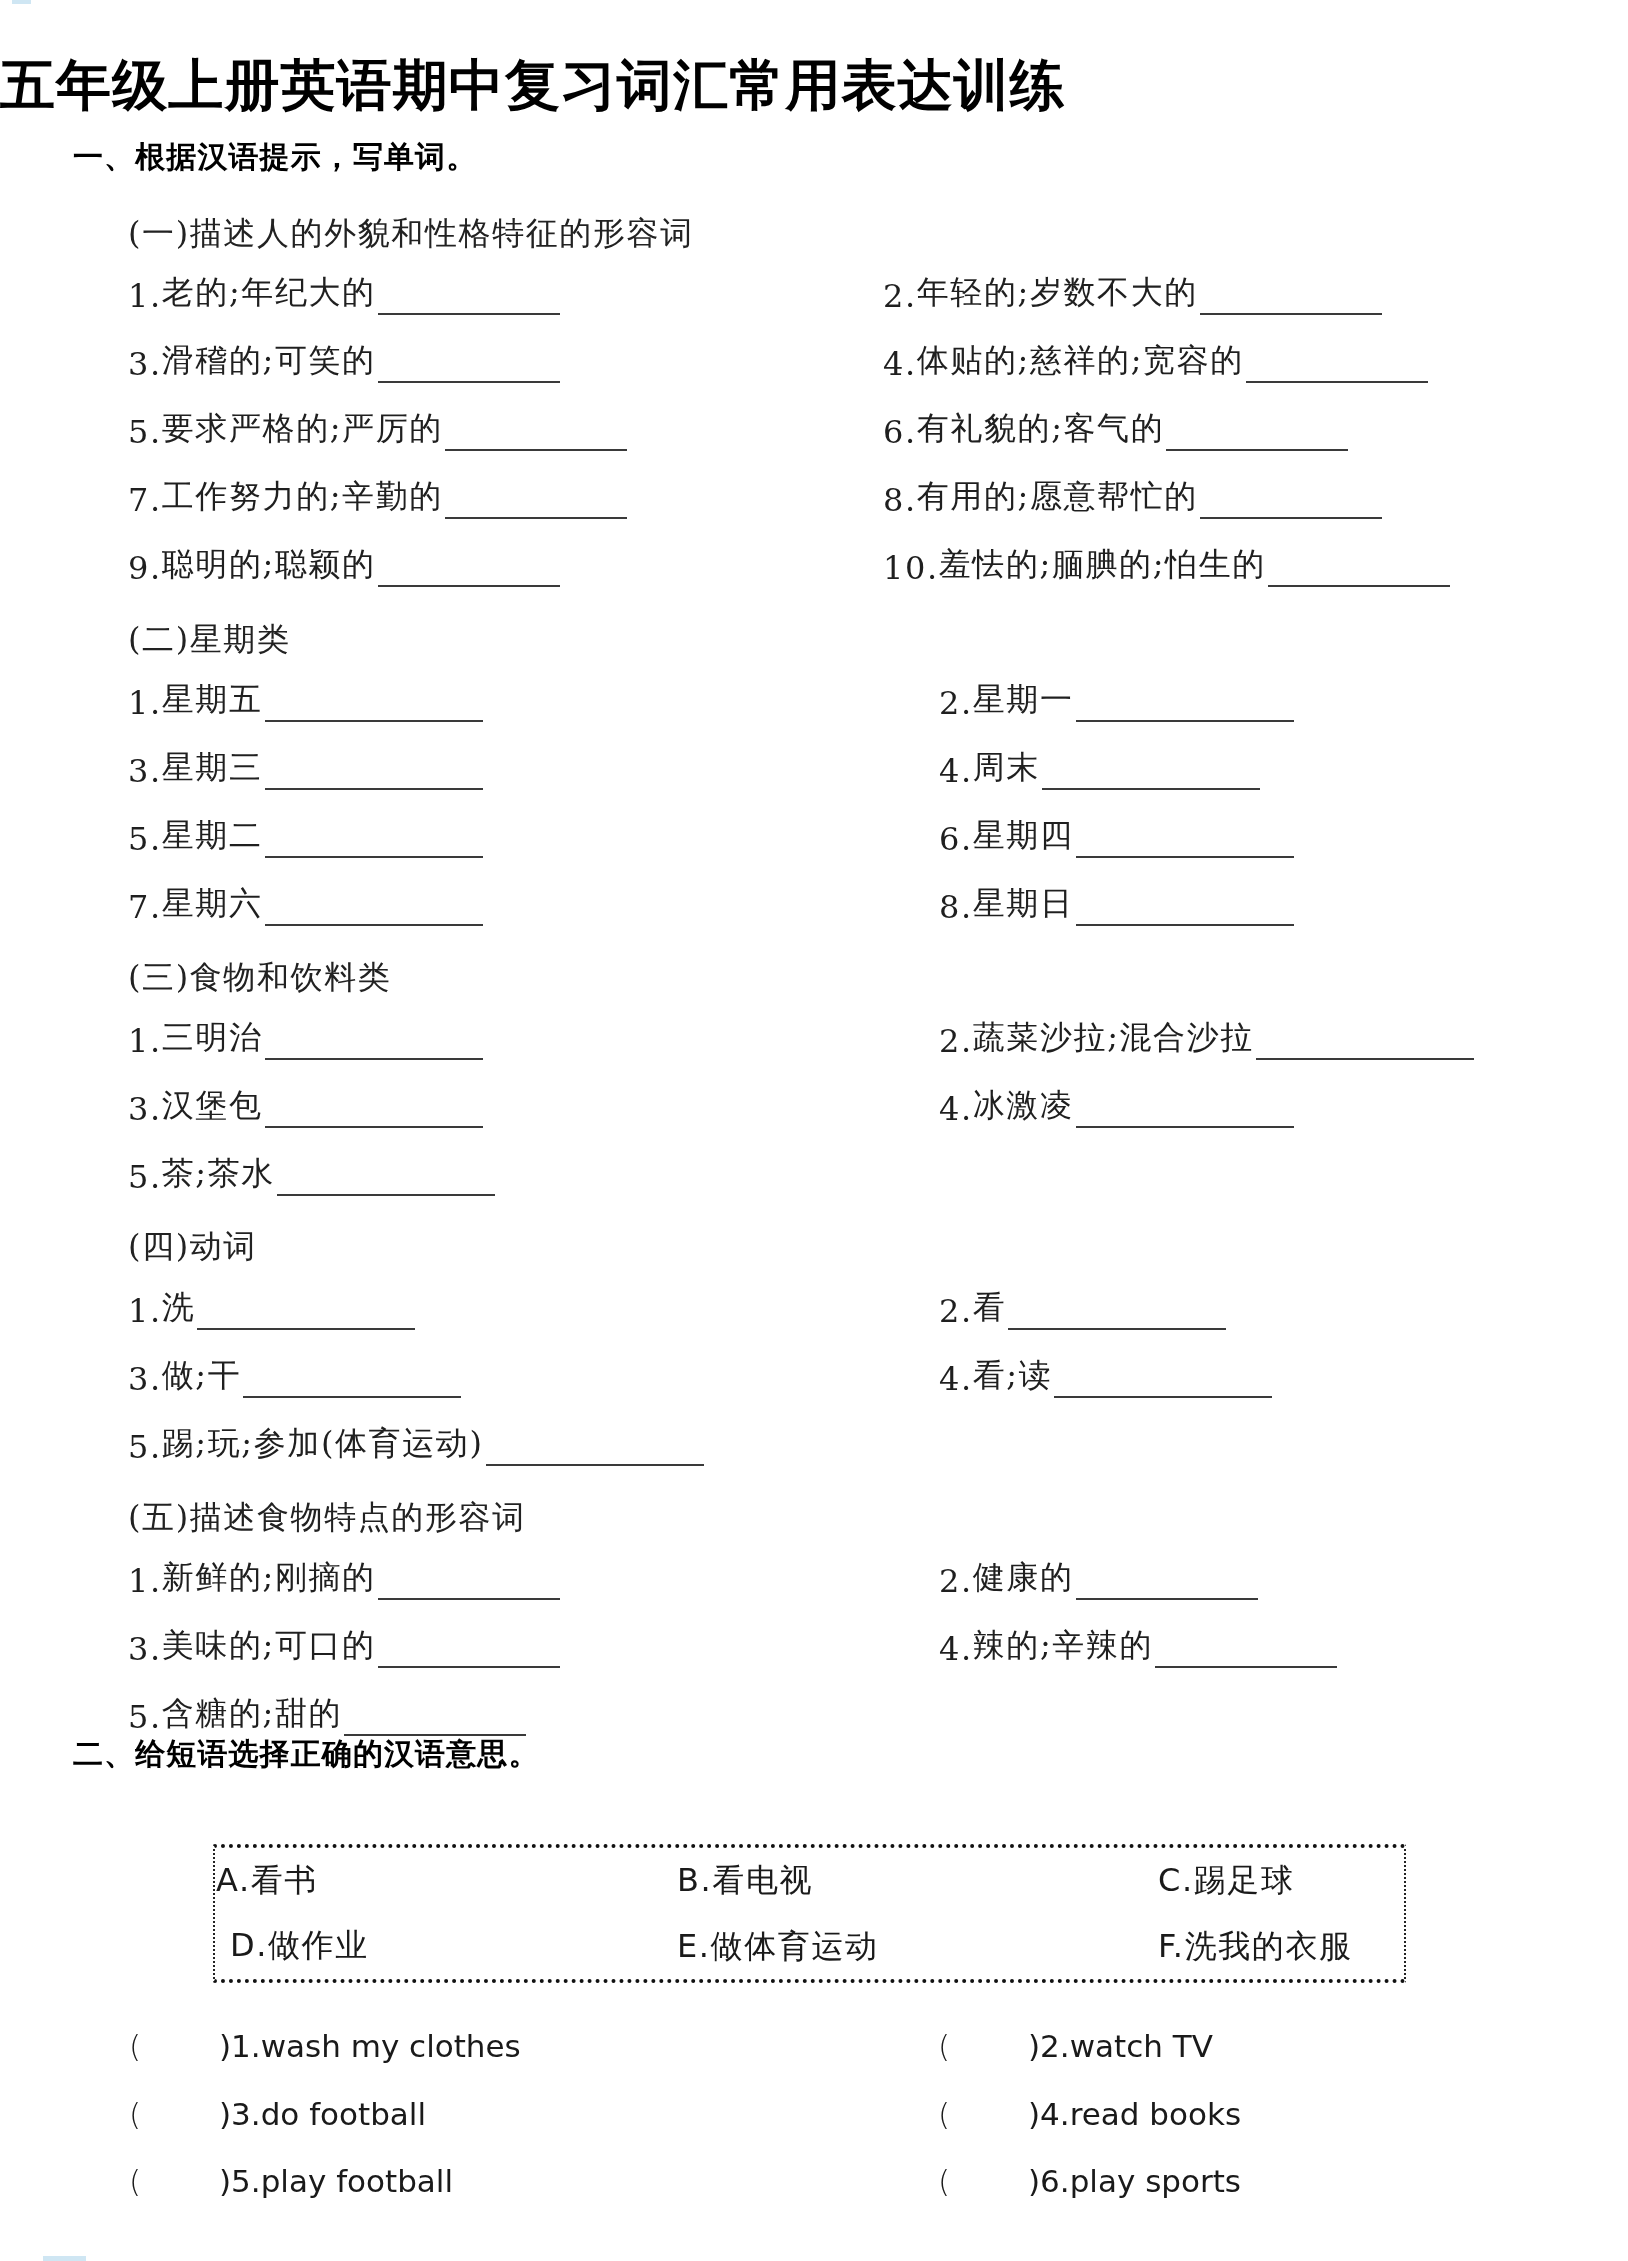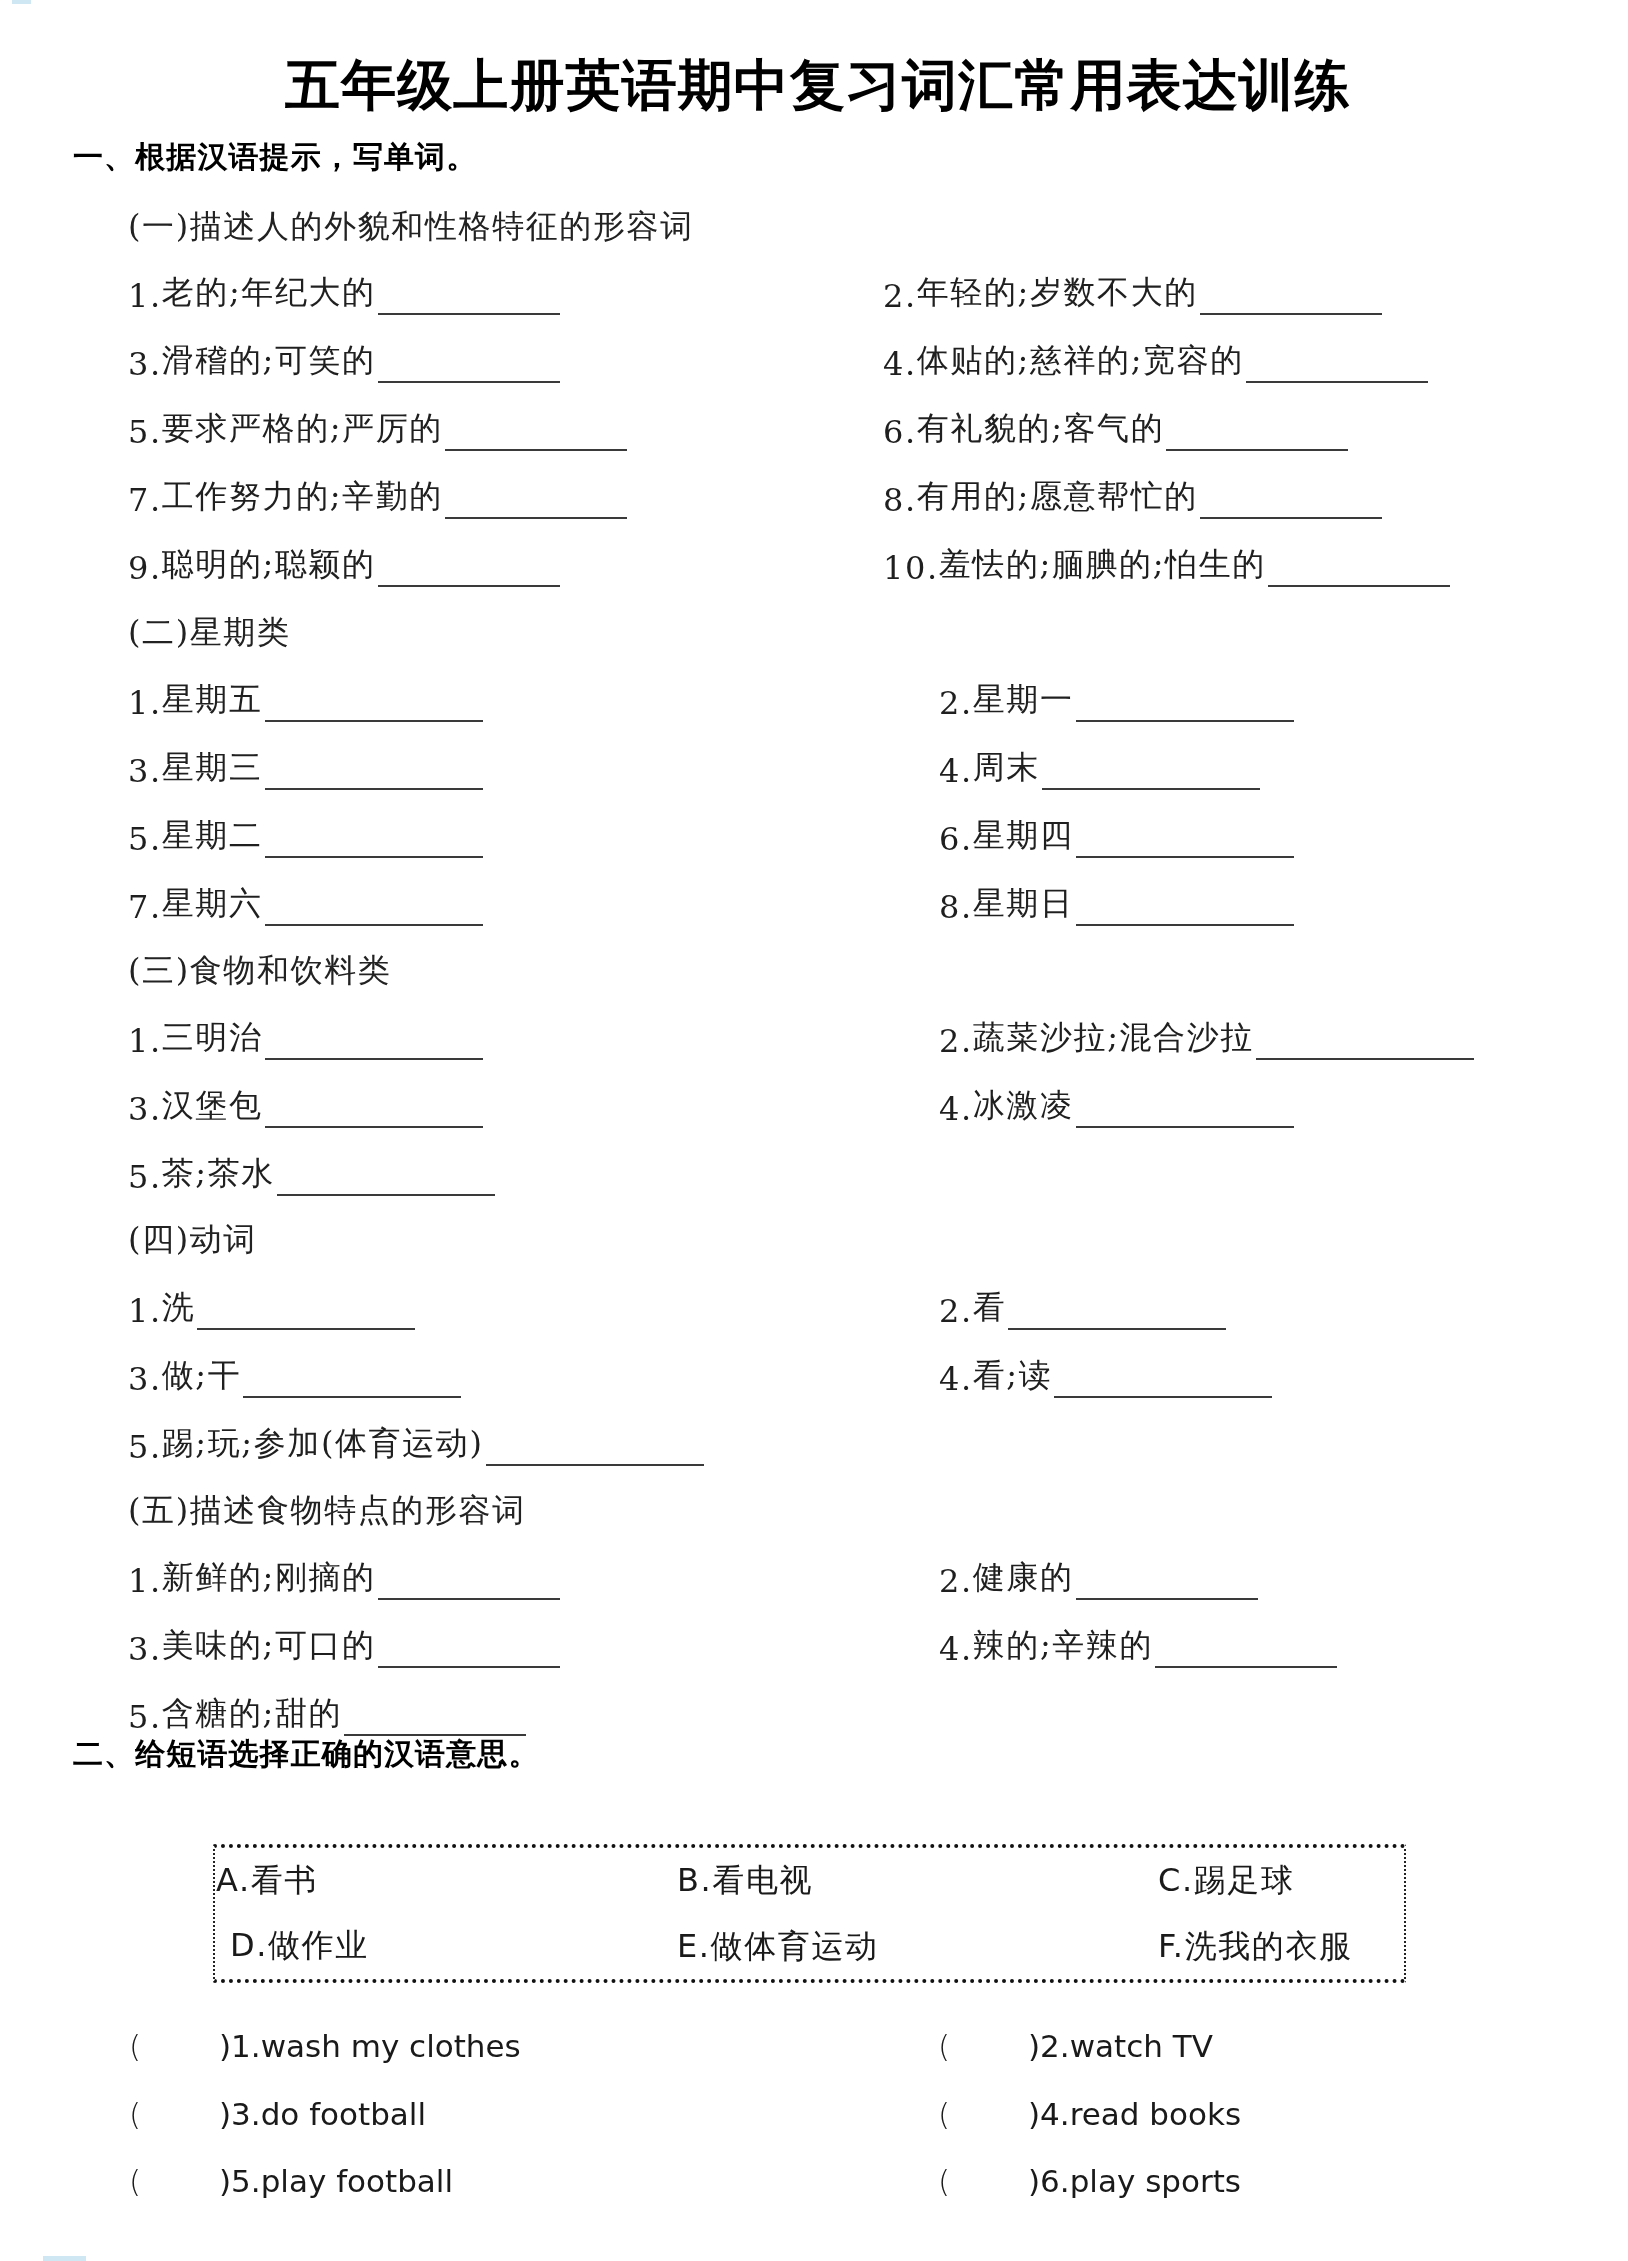--- a/index.html
+++ b/index.html
@@ -4,31 +4,31 @@
   <style>
     * { box-sizing: border-box; margin: 0; padding: 0; }
     html, body { width: 1628px; height: 2261px; background: #ffffff; overflow: hidden; }
     body { position: relative; font-family: "DejaVu Serif", "Liberation Serif", serif; color: #1a1a1a; }
 
     .corner-mark { position: absolute; background: #cfe6f3; }
     .corner-mark.top { left: 11.7px; top: 0; width: 19px; height: 4.3px; }
     .corner-mark.bottom { left: 43px; top: 2256px; width: 43px; height: 5.3px; }
 
     .title {
-      position: absolute; left: 0; top: 49px; width: 1628px; text-align: center;
+      position: absolute; left: 0; top: 49px; width: 1628px; 
       font-family: "DejaVu Sans", "Liberation Sans", sans-serif; font-weight: bold;
-      font-size: 55px; letter-spacing: 1.1px; color: #000; padding-left: 8px;
+      font-size: 55px; letter-spacing: 1.1px; color: #000;
     }
     .section-head {
       position: absolute; left: 73px;
       font-family: "DejaVu Sans", "Liberation Sans", sans-serif; font-weight: bold;
       font-size: 30px; color: #000; letter-spacing: 1.1px;
     }
     .sub-head {
-      position: absolute; left: 128px; font-size: 32px; color: #222; letter-spacing: 1.6px;
+      position: absolute; left: 128px; font-size: 32px; color: #222; letter-spacing: 1.6px; margin-top: 7px;
     }
     .item {
       position: absolute; font-size: 32px; color: #1f1f1f; letter-spacing: 1.6px;
       display: flex; align-items: flex-end; white-space: nowrap;
     }
     .blank {
       display: inline-block; height: 32px; border-bottom: 2.1px solid #3a3a3a; margin-left: 2.1px;
     }
 
     .options-box {

